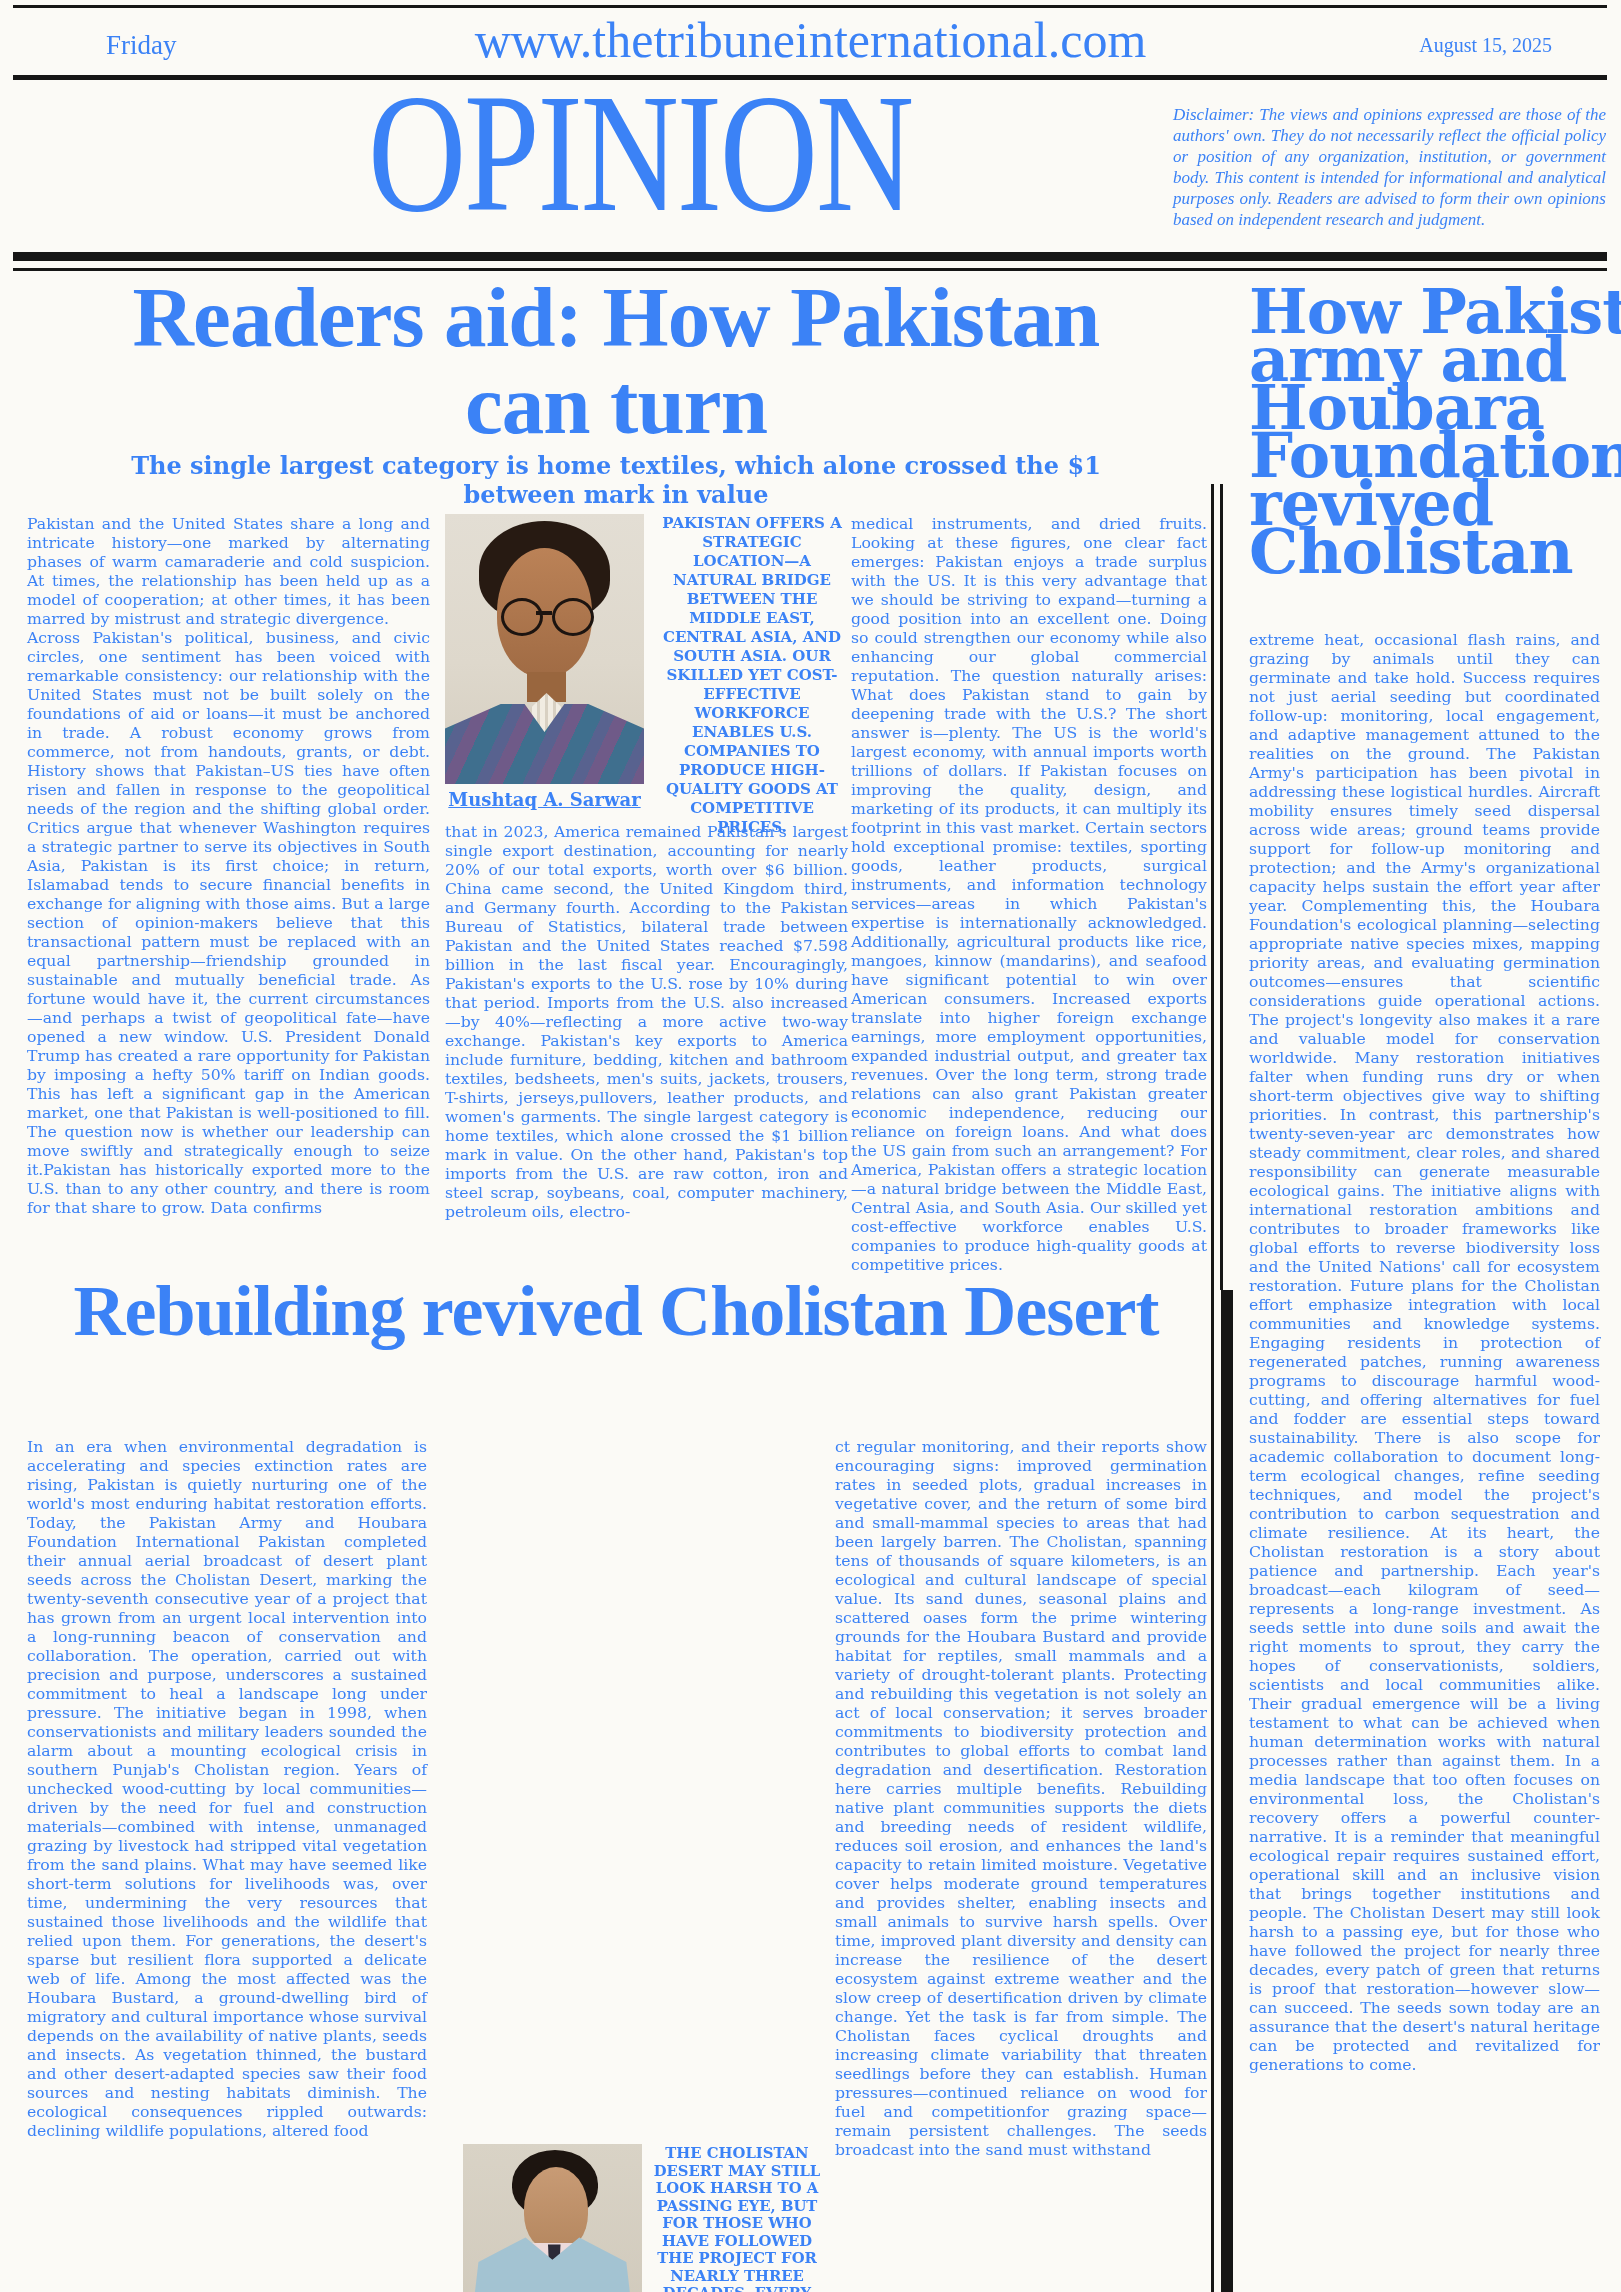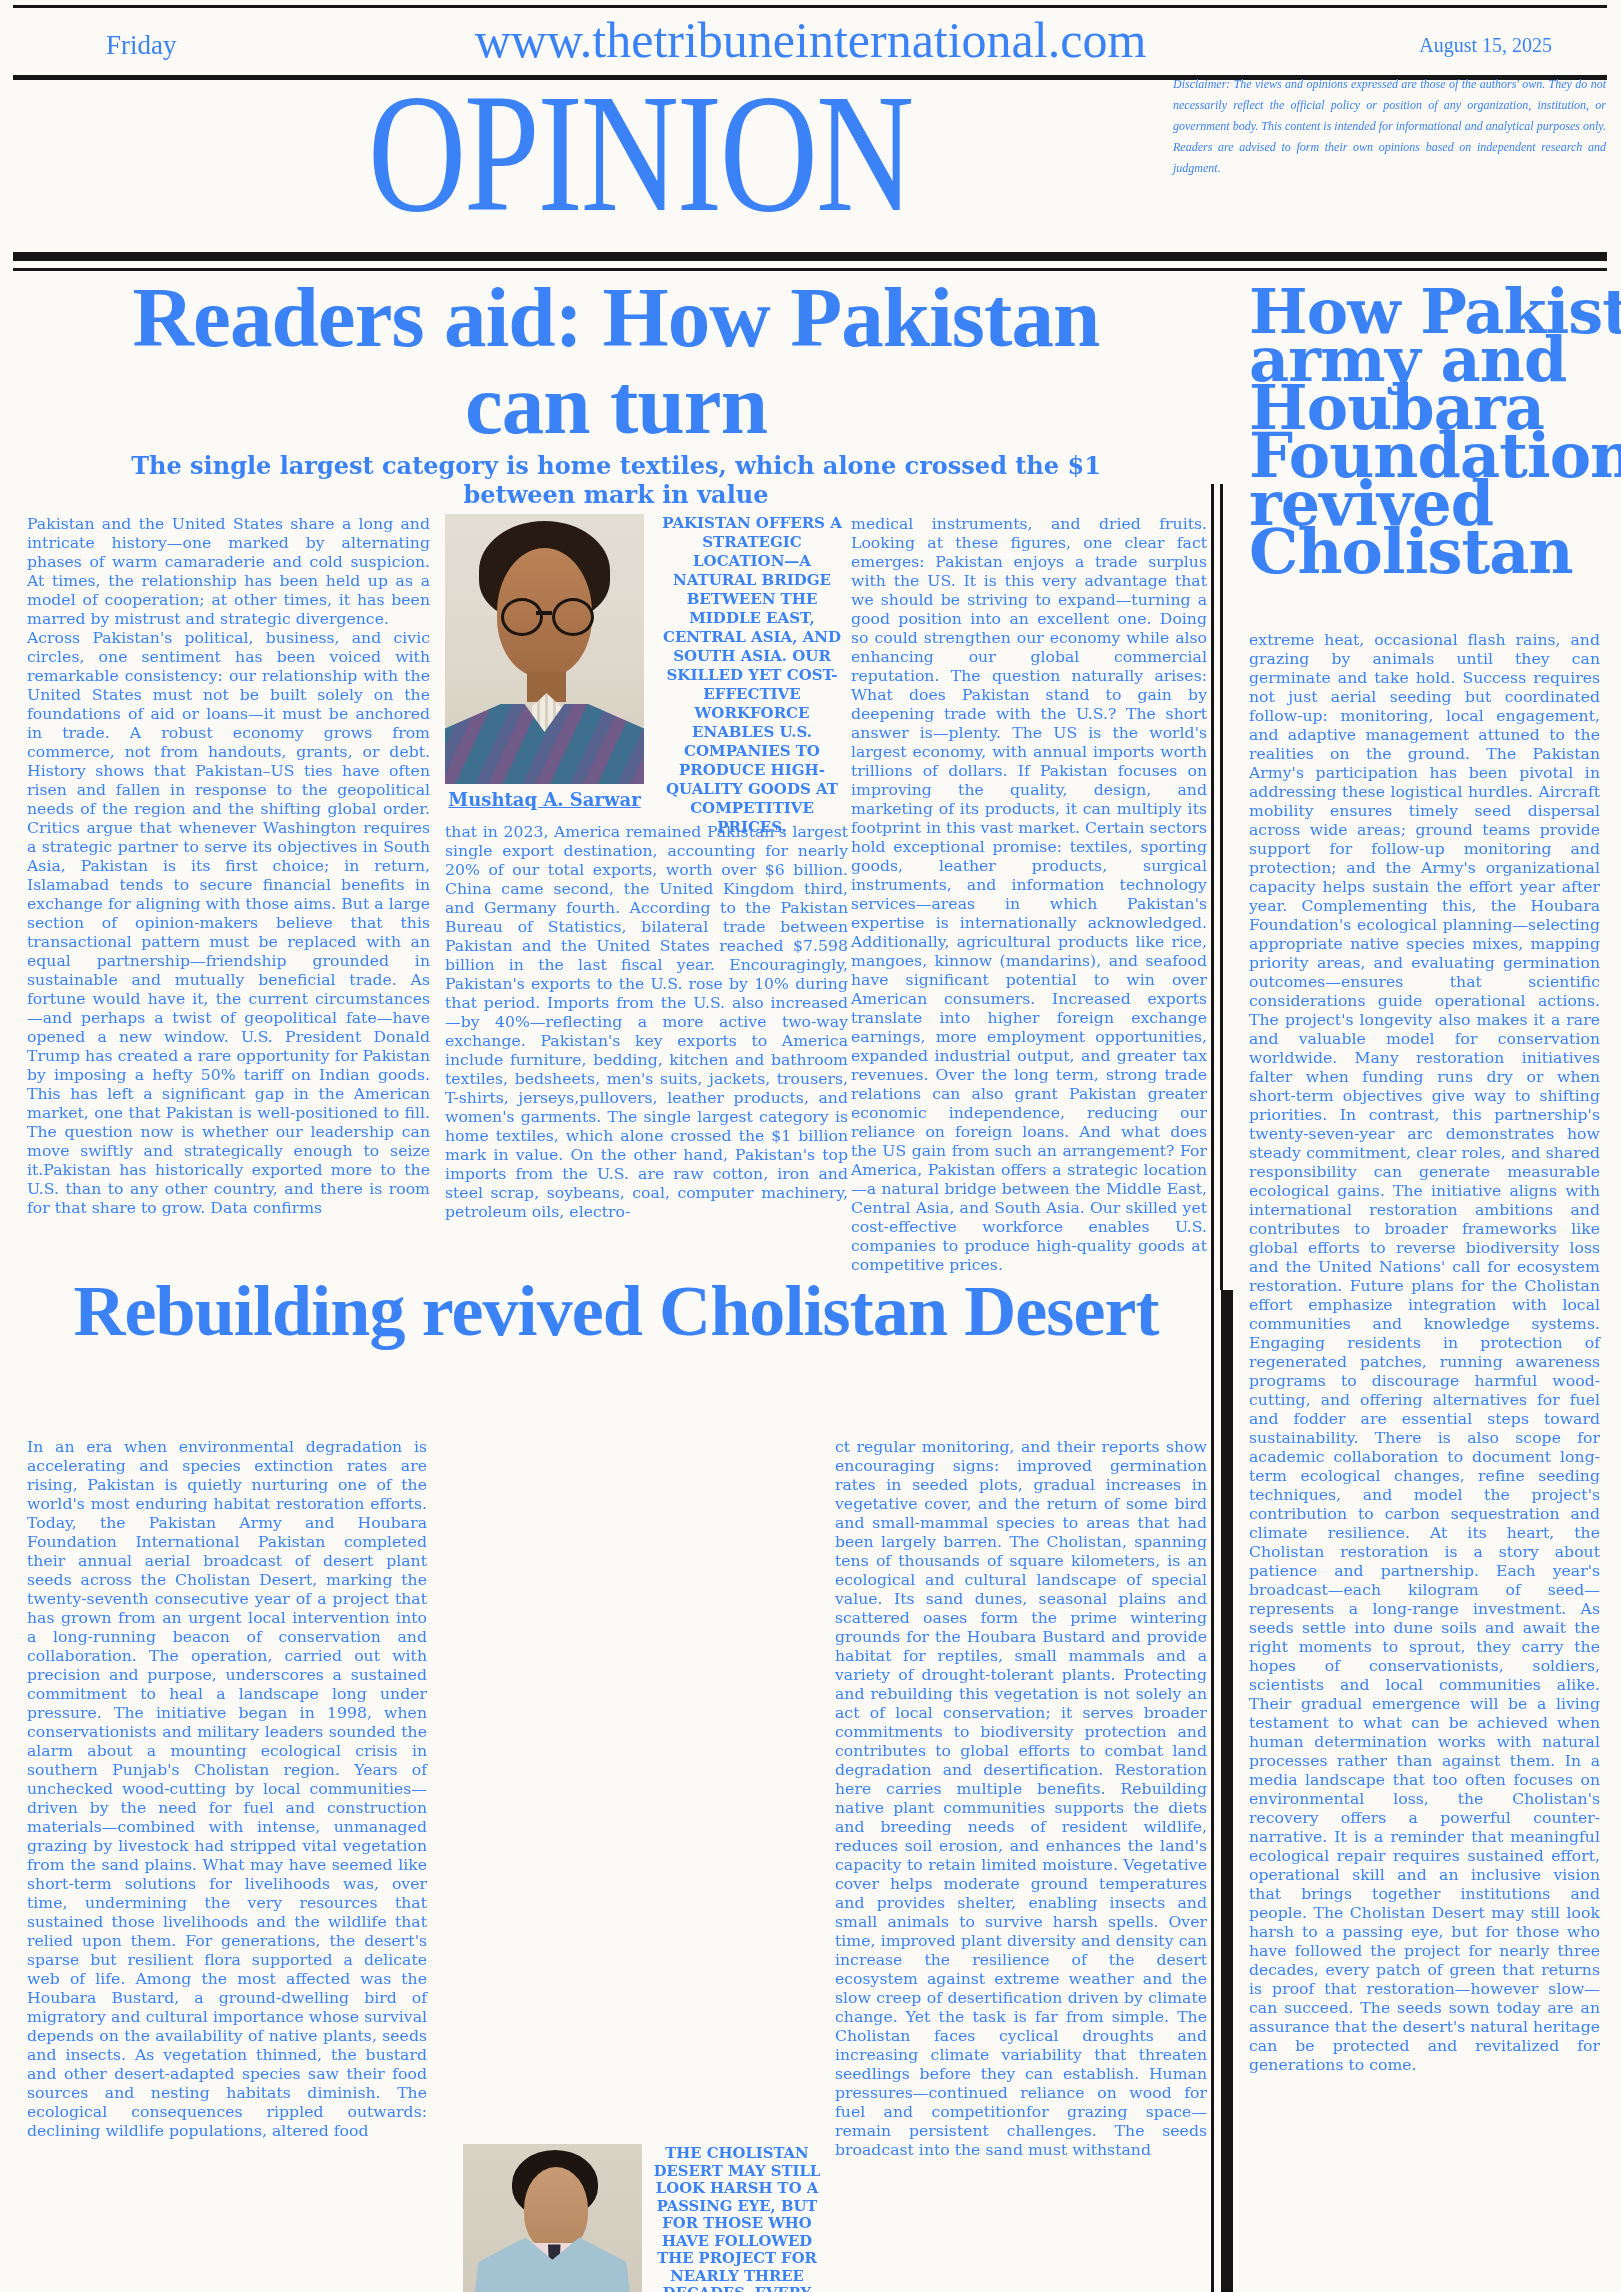--- a/index.html
+++ b/index.html
@@ -4,21 +4,21 @@
 <style>
   html,body{margin:0;padding:0;background:#9a9a9a;}
   .page{position:relative;width:1621px;height:2293px;background:#fbfaf6;color:#3b82f6;
         font-family:"DejaVu Serif","Liberation Serif",serif;overflow:hidden;margin:0 auto;}
   .hrule,.vrule{position:absolute;background:#161616;}
   .header-day{position:absolute;left:106px;top:30px;font-size:27px;font-family:"Liberation Serif",serif;}
   .header-site{position:absolute;left:0;top:10.7px;width:1621px;text-align:center;font-size:50px;font-family:"Liberation Serif",serif;}
   .header-date{position:absolute;right:69px;top:34px;font-size:20px;font-family:"Liberation Serif",serif;}
   .masthead{position:absolute;left:125px;top:70px;width:1030px;text-align:center;font-size:170px;line-height:166px;
             font-family:"Liberation Serif",serif;transform:scaleX(0.8);transform-origin:50% 0;letter-spacing:-2.7px;}
-  .disclaimer{position:absolute;left:1173px;top:74px;width:433px;font-style:italic;font-size:12px;line-height:21px;
+  .disclaimer{position:absolute;left:1173px;top:104px;width:433px;font-style:italic;font-size:17px;line-height:21px;
             text-align:justify;font-family:"Liberation Serif",serif;}
   .headline1{position:absolute;left:27px;top:274px;width:1178px;text-align:center;font-weight:bold;
              font-family:"Liberation Serif",serif;font-size:85px;line-height:87px;letter-spacing:-0.9px;}
   .headline2{position:absolute;left:27px;top:1272px;width:1178px;text-align:center;font-weight:bold;
              font-family:"Liberation Serif",serif;font-size:72px;line-height:79px;letter-spacing:-0.9px;}
   .hl{white-space:nowrap;}
   .subtitle{position:absolute;left:27px;top:451px;width:1178px;text-align:center;font-weight:bold;font-size:24px;line-height:29px;}
   .col{position:absolute;font-size:15.7px;line-height:19px;text-align:justify;}
   .col p{margin:0;}
   .col p.mt{margin-top:10.7px;}

